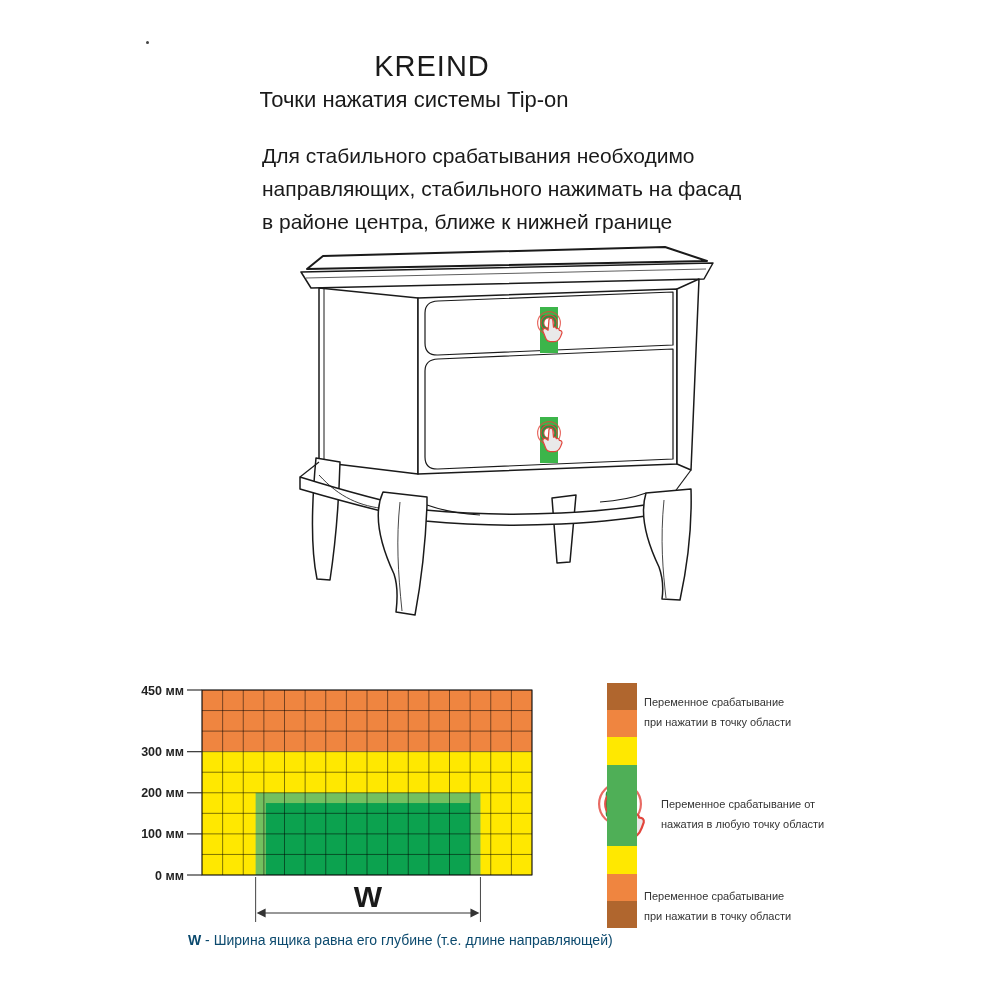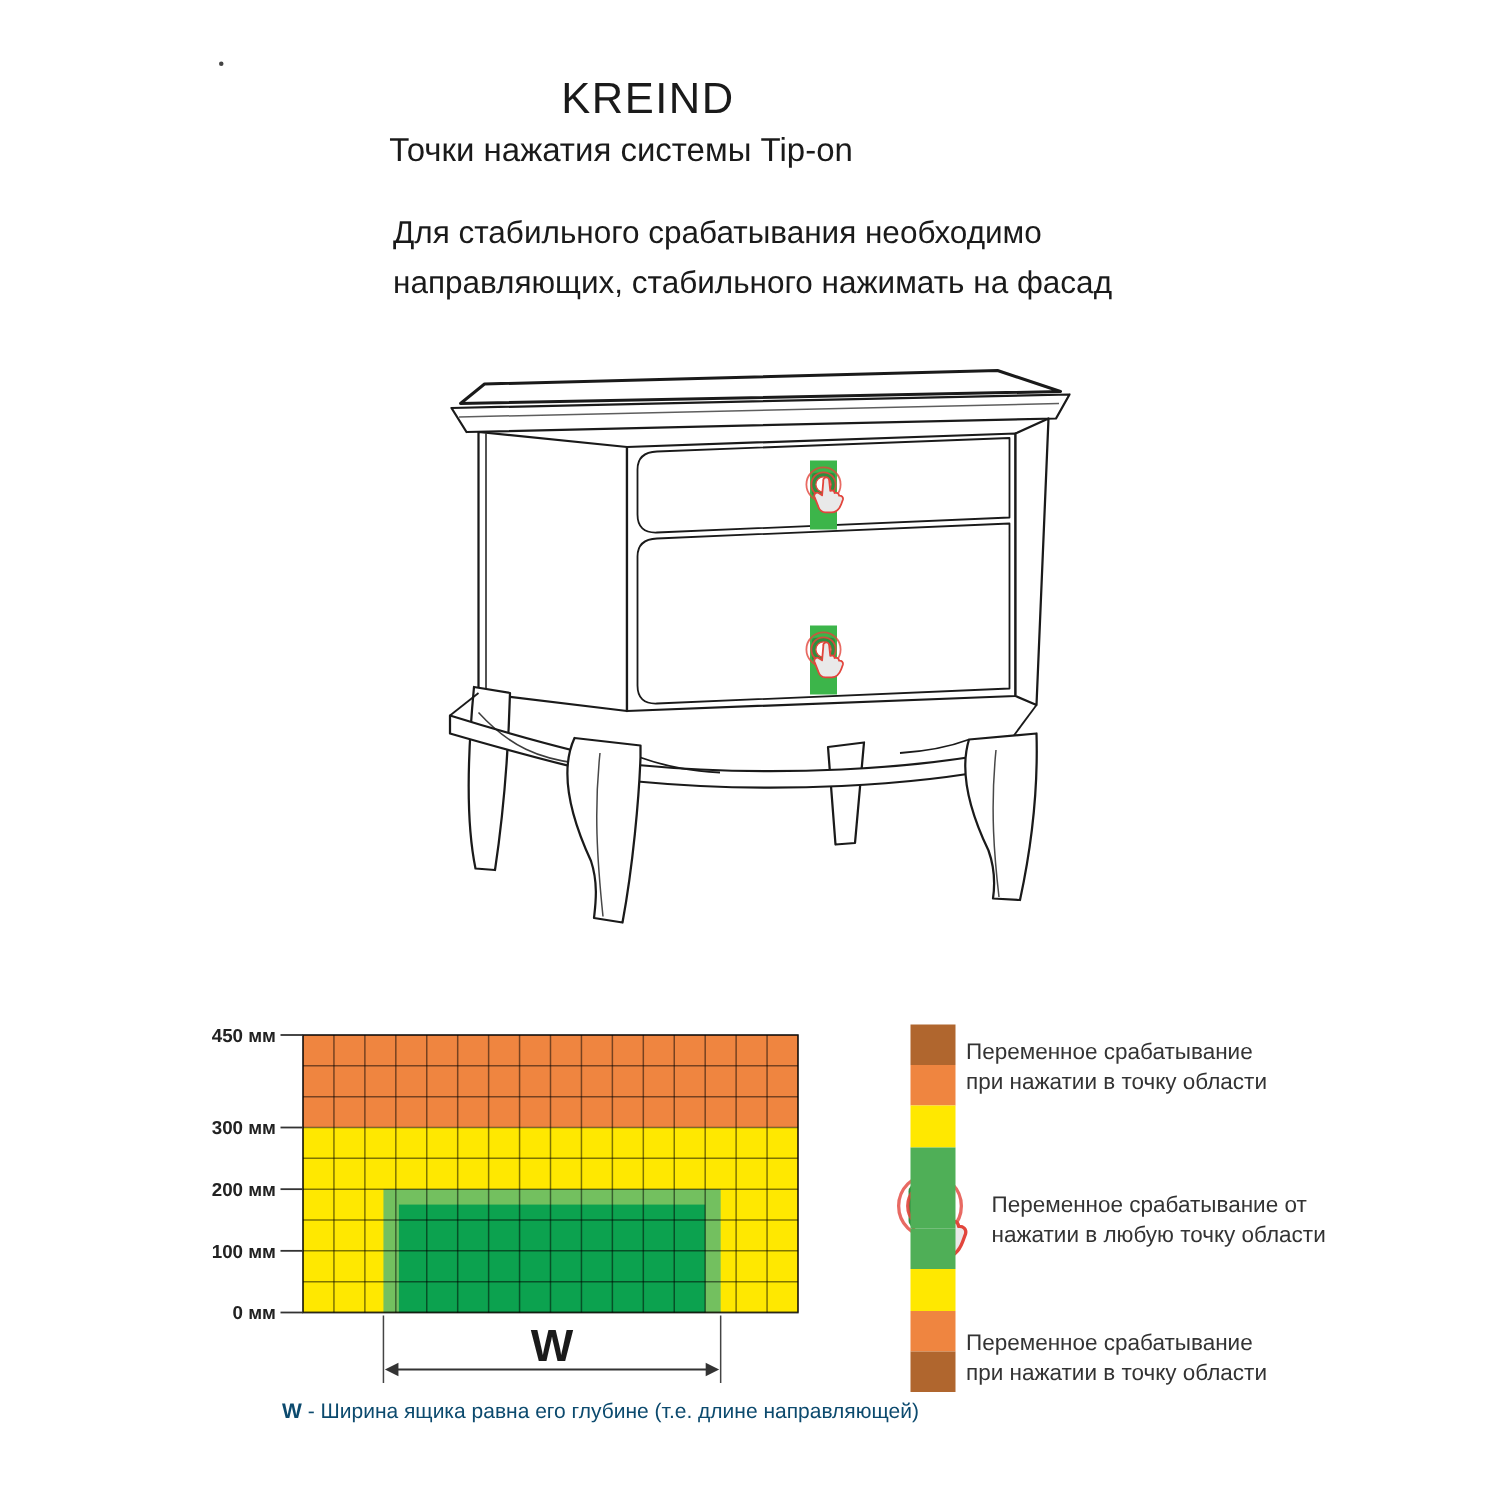--- a/index.html
+++ b/index.html
@@ -12,21 +12,21 @@
   .brand{top:50px;left:0;width:864px;text-align:center;font-size:29px;font-weight:500;letter-spacing:1px;}
   .subtitle{top:87px;left:0;width:828px;text-align:center;font-size:22px;font-weight:400;}
   .intro{top:139px;left:262px;font-size:21px;line-height:33px;}
   .speck{top:41px;left:146px;width:3px;height:3px;background:#444;border-radius:50%;}
   
   svg.layer{position:absolute;left:0;top:0;width:1000px;height:1000px;}
   svg text{font-family:"Liberation Sans", sans-serif;}
   
   .legend-bar{left:607px;top:683px;width:30px;height:245px;display:flex;flex-direction:column;}
   .legend-bar .seg{flex:1;}
-  .legend-text{font-size:15px;line-height:20px;color:#333;}
+  .legend-text{font-size:11px;line-height:20px;color:#333;}
   .lt1{left:644px;top:692px;}
   .lt2{left:661px;top:794px;}
   .lt3{left:644px;top:886px;}
   
   .caption{left:188px;top:932px;font-size:14px;color:#0c4a6e;text-align:right;}
   .caption b{font-weight:700;}
 </style>
 </head>
 <body>
 
@@ -134,40 +134,41 @@
   <use href="#tapicon" transform="translate(620,804) scale(1.1)"></use>
 </svg>
 
 <div class="abs speck"></div>
 <div class="abs brand">KREIND</div>
 <div class="abs subtitle">Точки нажатия системы Tip-on</div>
 
 <div class="abs intro">
   <div>Для стабильного срабатывания необходимо</div>
   <div>направляющих, стабильного нажимать на фасад</div>
+  <div>в районе центра, ближе к нижней границе</div>
 </div>
 
 <div class="abs legend-bar">
     <div class="seg" style="background: rgb(176, 102, 46);"></div>
     <div class="seg" style="background: rgb(239, 133, 64);"></div>
     <div class="seg" style="background: rgb(255, 232, 0);"></div>
     <div class="seg" style="background: rgb(79, 175, 87);"></div>
     <div class="seg" style="background: rgb(79, 175, 87);"></div>
     <div class="seg" style="background: rgb(79, 175, 87);"></div>
     <div class="seg" style="background: rgb(255, 232, 0);"></div>
     <div class="seg" style="background: rgb(239, 133, 64);"></div>
     <div class="seg" style="background: rgb(176, 102, 46);"></div>
   </div>
 <div class="abs legend-text lt1">
   <div>Переменное срабатывание</div>
   <div>при нажатии в точку области</div>
 </div>
 <div class="abs legend-text lt2">
   <div>Переменное срабатывание от</div>
-  <div>нажатии в любую точку области</div>
+  <div>нажатия в любую точку области</div>
 </div>
 <div class="abs legend-text lt3">
   <div>Переменное срабатывание</div>
   <div>при нажатии в точку области</div>
 </div>
 
 <div class="abs caption">
   <b>W</b><span> - Ширина ящика равна его глубине (т.е. длине направляющей)</span>
 </div>
 

